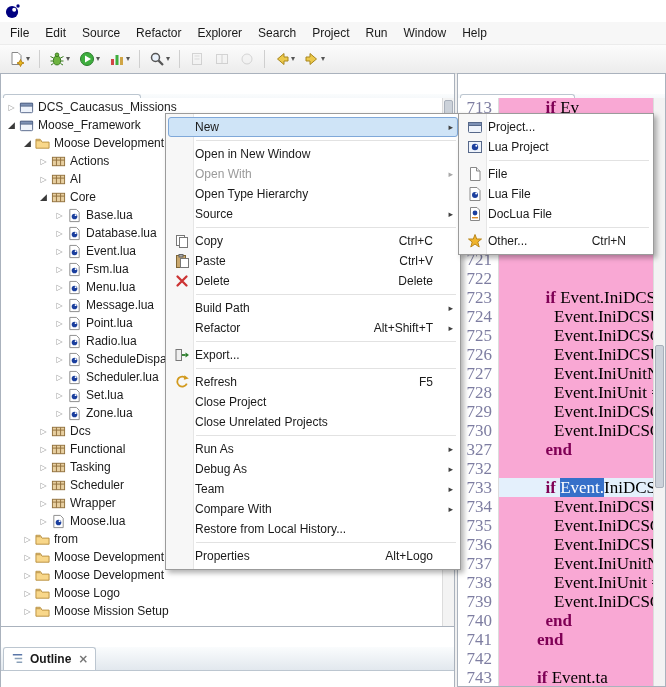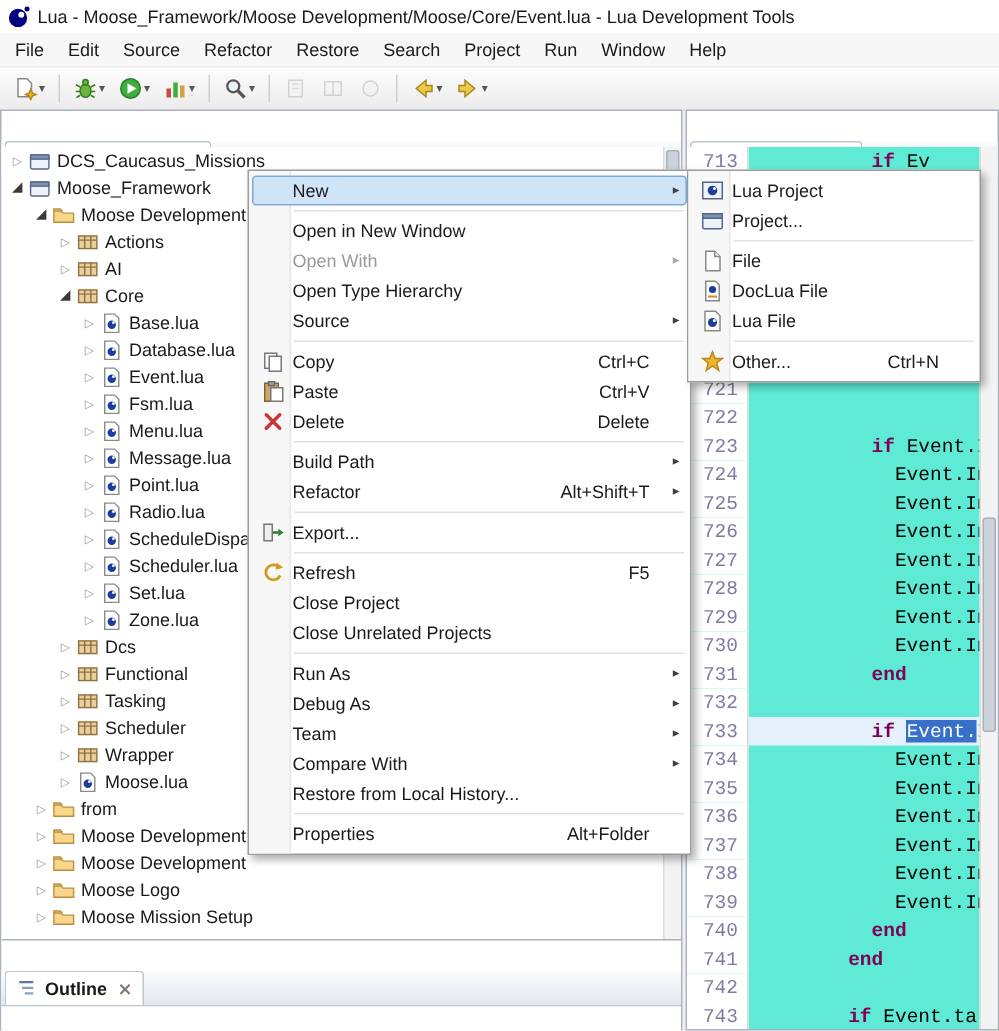--- a/index.html
+++ b/index.html
@@ -36,22 +36,22 @@
   .exp.open{color:#3a3a3a;font-size:9px;}
   .trow .icn{margin:0 4px 0 1px;flex:none;}
   .trow .icn svg{width:15px;height:15px;}
   .tlabel{white-space:nowrap;}
   .vscroll{position:absolute;background:#f3f3f3;border-left:1px solid #dcdcdc;}
   .vscroll .thumb{position:absolute;left:1px;right:1px;background:#ccd2da;border:1px solid #a9b0bb;border-radius:2px;}
   .tree-scroll{top:24px;right:0;width:11px;bottom:59px;}
   .edit-scroll{top:24px;right:0;width:11px;bottom:0;}
   .outline{position:absolute;left:0;right:0;bottom:0;height:59px;background:#fff;border-top:1px solid #aab2bd;}
   .outline-body{height:34px;background:#fff;}
-  .code{position:absolute;top:24px;left:0;right:11px;bottom:0;overflow:hidden;background:#5eead4;
-    font-family:Liberation Mono, monospace;font-size:13px;line-height:19px;}
+  .code{position:absolute;top:24px;left:0;right:11px;bottom:0;overflow:hidden;background:#f9a8d4;
+    font-family:Liberation Serif, serif;font-size:17px;line-height:19px;}
   .cline{display:flex;height:19px;white-space:pre;}
   .gut{width:34px;text-align:right;padding-right:6px;color:#7d7da1;flex:none;border-right:1px solid #dcdcdc;background:#fff;}
   .ctext{flex:1;padding-left:4px;overflow:hidden;}
   .cline.cur .ctext{background:#e4f0fc;}
   .tk-p{color:#000;}
   .tk-k{color:#7f0055;font-weight:bold;}
   .tk-s{background:#3670c9;color:#fff;}
   .menu{position:absolute;background:#fff;border:1px solid #9b9b9b;box-shadow:3px 3px 5px rgba(0,0,0,.3);
     padding:3px 0;z-index:50;font-size:12px;}
   .menu::before{content:"";position:absolute;left:0;top:0;bottom:0;width:27px;background:#f7f7f7;border-right:1px solid #e6e6e6;}
@@ -73,29 +73,28 @@
 <body>
 
 <div class="titlebar">
   <span class="icn" id="appicon">
       <svg xmlns="http://www.w3.org/2000/svg" viewBox="0 0 16 16">
         <circle cx="7.5" cy="8.5" r="6.5" fill="#000080"></circle>
         <circle cx="9.8" cy="6.2" r="2.1" fill="#fff"></circle>
         <circle cx="13.9" cy="2.1" r="1.8" fill="#000080"></circle>
       </svg>
     </span>
-  <span>Lua - Moose_Framework/Moose Development/Moose/Core/Event.lua - Lua Development Tools</span>
 </div>
 
 <div class="menubar" id="menubar">
     <div class="mitem">File</div>
     <div class="mitem">Edit</div>
     <div class="mitem">Source</div>
     <div class="mitem">Refactor</div>
-    <div class="mitem">Restore</div>
+    <div class="mitem">Explorer</div>
     <div class="mitem">Search</div>
     <div class="mitem">Project</div>
     <div class="mitem">Run</div>
     <div class="mitem">Window</div>
     <div class="mitem">Help</div>
   </div>
 <div class="toolbar" id="toolbar">
     <div class="tbtn">
       <span class="icn">
         <svg xmlns="http://www.w3.org/2000/svg" viewBox="0 0 16 16">
@@ -603,21 +602,21 @@
         <div class="cline"><span class="gut">721</span><span class="ctext"></span></div>
         <div class="cline"><span class="gut">722</span><span class="ctext"></span></div>
         <div class="cline"><span class="gut">723</span><span class="ctext"><span class="tk-p">          </span><span class="tk-k">if</span><span class="tk-p"> Event.IniDCSUnit </span></span></div>
         <div class="cline"><span class="gut">724</span><span class="ctext"><span class="tk-p">            Event.IniDCSUnit = Event.initiator</span></span></div>
         <div class="cline"><span class="gut">725</span><span class="ctext"><span class="tk-p">            Event.IniDCSGroup = Event.IniDCSUnit:getGroup()</span></span></div>
         <div class="cline"><span class="gut">726</span><span class="ctext"><span class="tk-p">            Event.IniDCSUnitName = Event.IniDCSUnit:getName()</span></span></div>
         <div class="cline"><span class="gut">727</span><span class="ctext"><span class="tk-p">            Event.IniUnitName = Event.IniDCSUnitName</span></span></div>
         <div class="cline"><span class="gut">728</span><span class="ctext"><span class="tk-p">            Event.IniUnit = UNIT:FindByName( Event.IniDCSUnitName )</span></span></div>
         <div class="cline"><span class="gut">729</span><span class="ctext"><span class="tk-p">            Event.IniDCSGroupName = ""</span></span></div>
         <div class="cline"><span class="gut">730</span><span class="ctext"><span class="tk-p">            Event.IniDCSGroupName = Event.IniDCSGroup:getName()</span></span></div>
-        <div class="cline"><span class="gut">731</span><span class="ctext"><span class="tk-p">          </span><span class="tk-k">end</span></span></div>
+        <div class="cline"><span class="gut">327</span><span class="ctext"><span class="tk-p">          </span><span class="tk-k">end</span></span></div>
         <div class="cline"><span class="gut">732</span><span class="ctext"></span></div>
         <div class="cline cur"><span class="gut">733</span><span class="ctext"><span class="tk-p">          </span><span class="tk-k">if</span><span class="tk-p"> </span><span class="tk-s">Event.</span><span class="tk-p">IniDCSGroup </span></span></div>
         <div class="cline"><span class="gut">734</span><span class="ctext"><span class="tk-p">            Event.IniDCSUnit = Event.initiator</span></span></div>
         <div class="cline"><span class="gut">735</span><span class="ctext"><span class="tk-p">            Event.IniDCSGroup = Event.IniDCSUnit:getGroup()</span></span></div>
         <div class="cline"><span class="gut">736</span><span class="ctext"><span class="tk-p">            Event.IniDCSUnitName = Event.IniDCSUnit:getName()</span></span></div>
         <div class="cline"><span class="gut">737</span><span class="ctext"><span class="tk-p">            Event.IniUnitName = Event.IniDCSUnitName</span></span></div>
         <div class="cline"><span class="gut">738</span><span class="ctext"><span class="tk-p">            Event.IniUnit = UNIT:FindByName( Event.IniDCSUnitName )</span></span></div>
         <div class="cline"><span class="gut">739</span><span class="ctext"><span class="tk-p">            Event.IniDCSGroupName = ""</span></span></div>
         <div class="cline"><span class="gut">740</span><span class="ctext"><span class="tk-p">          </span><span class="tk-k">end</span></span></div>
         <div class="cline"><span class="gut">741</span><span class="ctext"><span class="tk-p">        </span><span class="tk-k">end</span></span></div>
@@ -785,94 +784,94 @@
     <div class="mrow">
       <span class="micol"></span>
       <span class="mlabel">Restore from Local History...</span>
       <span class="mshort"></span>
       <span class="marrow"></span>
     </div>
     <div class="msep"></div>
     <div class="mrow">
       <span class="micol"></span>
       <span class="mlabel">Properties</span>
-      <span class="mshort">Alt+Folder</span>
+      <span class="mshort">Alt+Logo</span>
       <span class="marrow"></span>
     </div>
   </div>
 <div class="menu sub" id="submenu">
+    <div class="mrow">
+      <span class="micol">
+        <span class="icn">
+          <svg xmlns="http://www.w3.org/2000/svg" viewBox="0 0 16 16">
+            <rect x="1.5" y="3.5" width="13" height="10" rx="1" fill="#eef3fb" stroke="#56688a"></rect>
+            <rect x="1.5" y="3.5" width="13" height="3" fill="#7d91b5" stroke="#56688a"></rect>
+          </svg>
+        </span>
+      </span>
+      <span class="mlabel">Project...</span>
+      <span class="mshort"></span>
+      <span class="marrow"></span>
+    </div>
     <div class="mrow">
       <span class="micol">
         <span class="icn">
           <svg xmlns="http://www.w3.org/2000/svg" viewBox="0 0 16 16">
             <rect x="1.5" y="2.5" width="13" height="11" fill="#eef3fb" stroke="#56688a"></rect>
             <circle cx="8" cy="8" r="3.2" fill="#1b3f9e"></circle>
             <circle cx="9.3" cy="6.7" r="1" fill="#fff"></circle>
           </svg>
         </span>
       </span>
       <span class="mlabel">Lua Project</span>
       <span class="mshort"></span>
       <span class="marrow"></span>
     </div>
-    <div class="mrow">
-      <span class="micol">
-        <span class="icn">
-          <svg xmlns="http://www.w3.org/2000/svg" viewBox="0 0 16 16">
-            <rect x="1.5" y="3.5" width="13" height="10" rx="1" fill="#eef3fb" stroke="#56688a"></rect>
-            <rect x="1.5" y="3.5" width="13" height="3" fill="#7d91b5" stroke="#56688a"></rect>
-          </svg>
-        </span>
-      </span>
-      <span class="mlabel">Project...</span>
-      <span class="mshort"></span>
-      <span class="marrow"></span>
-    </div>
     <div class="msep"></div>
     <div class="mrow">
       <span class="micol">
         <span class="icn">
           <svg xmlns="http://www.w3.org/2000/svg" viewBox="0 0 16 16">
             <path d="M3.5 1.5 h6 l3.5 3.5 v9.5 h-9.5z" fill="#fff" stroke="#888"></path>
             <path d="M9.5 1.5 v3.5 h3.5" fill="#eee" stroke="#888"></path>
           </svg>
         </span>
       </span>
       <span class="mlabel">File</span>
+      <span class="mshort"></span>
+      <span class="marrow"></span>
+    </div>
+    <div class="mrow">
+      <span class="micol">
+        <span class="icn">
+          <svg xmlns="http://www.w3.org/2000/svg" viewBox="0 0 16 16">
+            <path d="M3 1.5 h7 l3 3 V14.5 H3z" fill="#fff" stroke="#8a8a8a"></path>
+            <circle cx="8" cy="9" r="3" fill="#1b3f9e"></circle>
+            <circle cx="9.2" cy="7.6" r="1" fill="#fff"></circle>
+          </svg>
+        </span>
+      </span>
+      <span class="mlabel">Lua File</span>
       <span class="mshort"></span>
       <span class="marrow"></span>
     </div>
     <div class="mrow">
       <span class="micol">
         <span class="icn">
           <svg xmlns="http://www.w3.org/2000/svg" viewBox="0 0 16 16">
             <path d="M3.5 1.5 h6.5 l2.5 2.5 v10.5 h-9z" fill="#fff" stroke="#888"></path>
             <circle cx="8" cy="7" r="2.4" fill="#1b3f9e"></circle>
             <rect x="5" y="11" width="6" height="1.4" fill="#d98b2b"></rect>
           </svg>
         </span>
       </span>
       <span class="mlabel">DocLua File</span>
       <span class="mshort"></span>
       <span class="marrow"></span>
     </div>
-    <div class="mrow">
-      <span class="micol">
-        <span class="icn">
-          <svg xmlns="http://www.w3.org/2000/svg" viewBox="0 0 16 16">
-            <path d="M3 1.5 h7 l3 3 V14.5 H3z" fill="#fff" stroke="#8a8a8a"></path>
-            <circle cx="8" cy="9" r="3" fill="#1b3f9e"></circle>
-            <circle cx="9.2" cy="7.6" r="1" fill="#fff"></circle>
-          </svg>
-        </span>
-      </span>
-      <span class="mlabel">Lua File</span>
-      <span class="mshort"></span>
-      <span class="marrow"></span>
-    </div>
     <div class="msep"></div>
     <div class="mrow">
       <span class="micol">
         <span class="icn">
           <svg xmlns="http://www.w3.org/2000/svg" viewBox="0 0 16 16">
             <polygon points="8,1.5 9.7,6 14.5,6 10.8,9 12.2,14 8,11 3.8,14 5.2,9 1.5,6 6.3,6" fill="#f0b42c" stroke="#b9861a"></polygon>
           </svg>
         </span>
       </span>
       <span class="mlabel">Other...</span>

